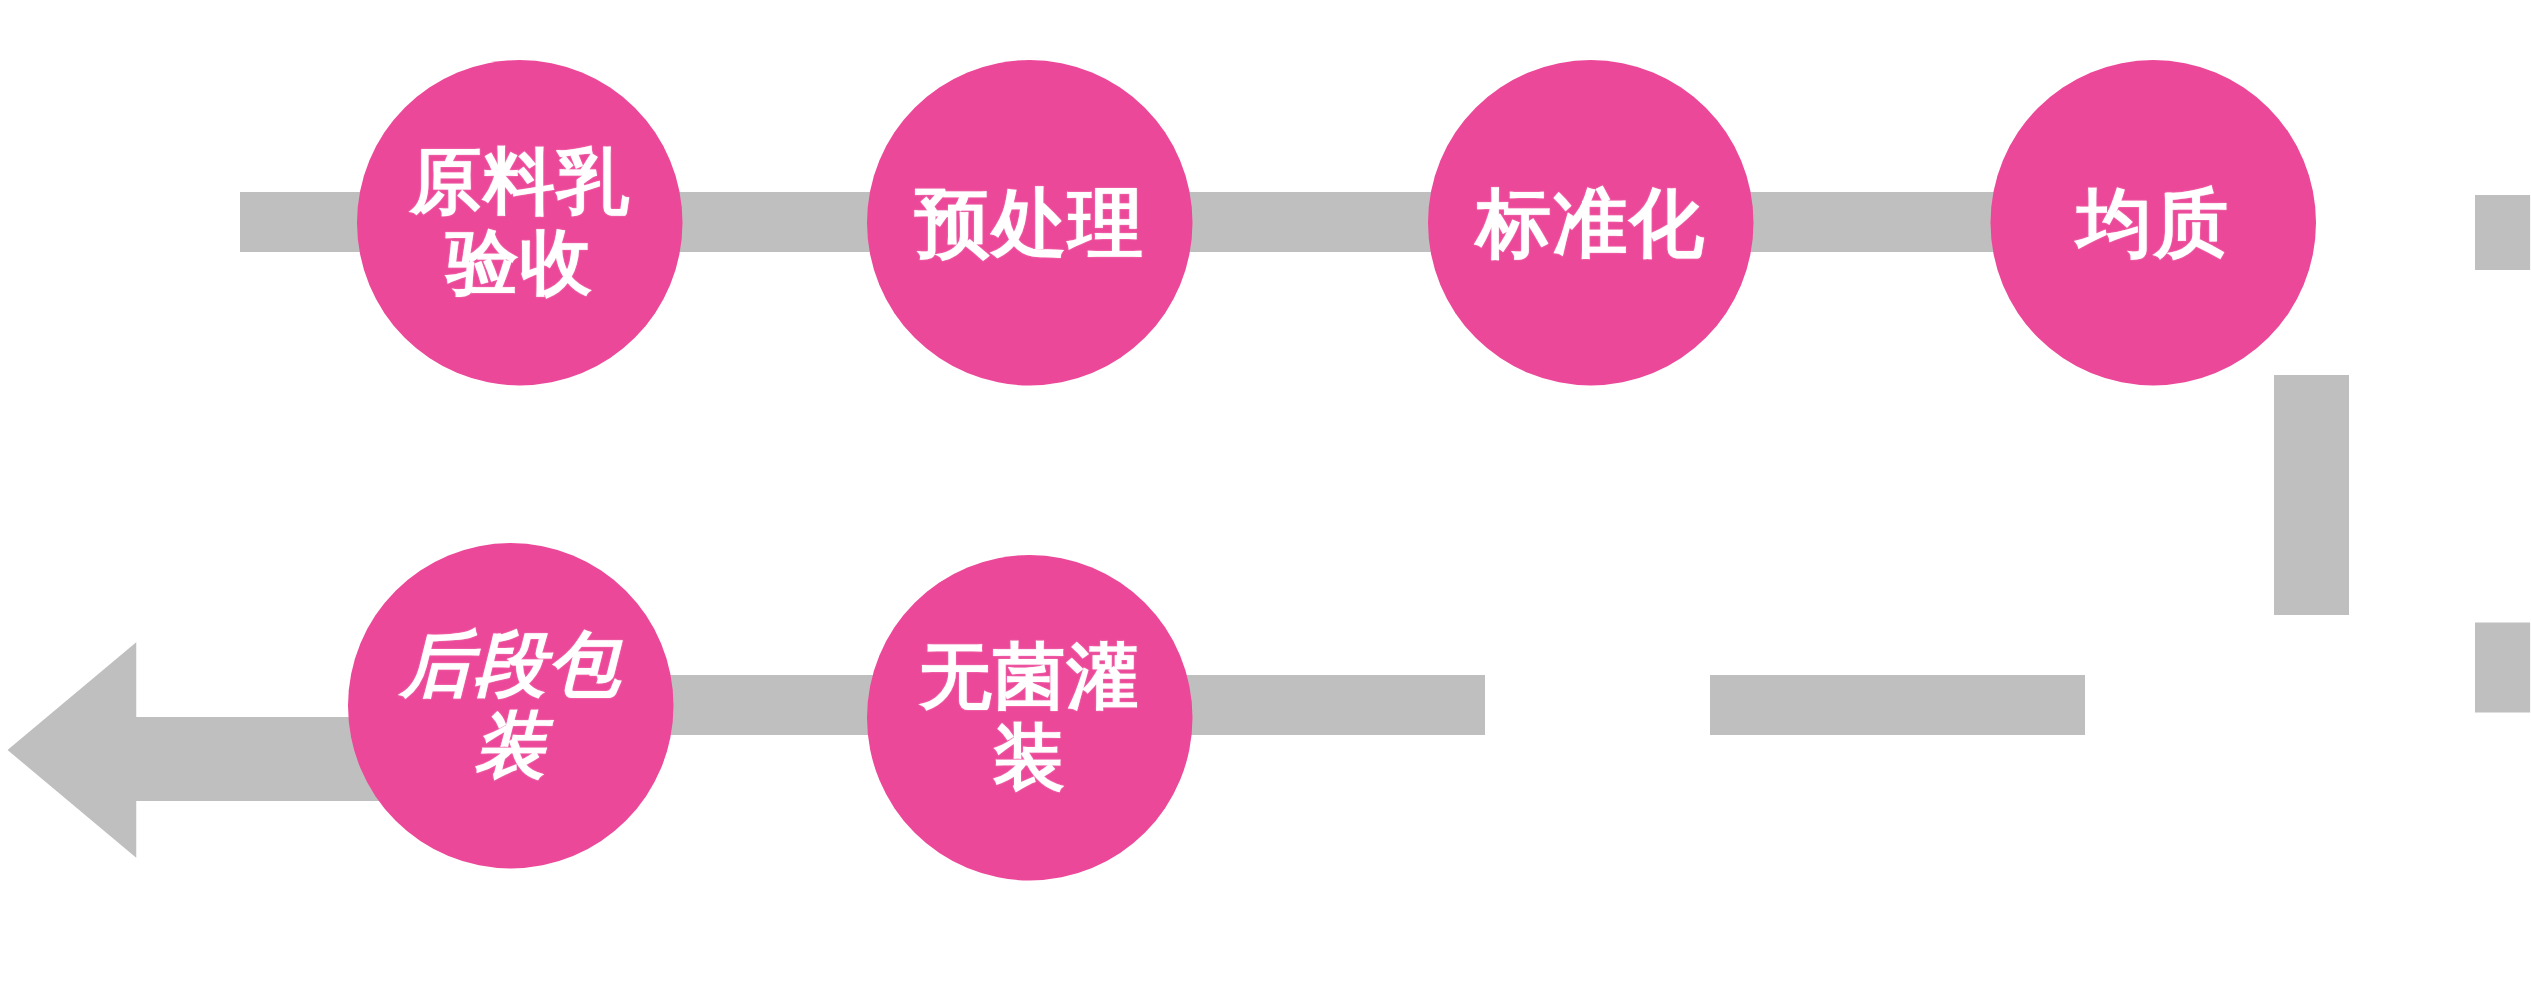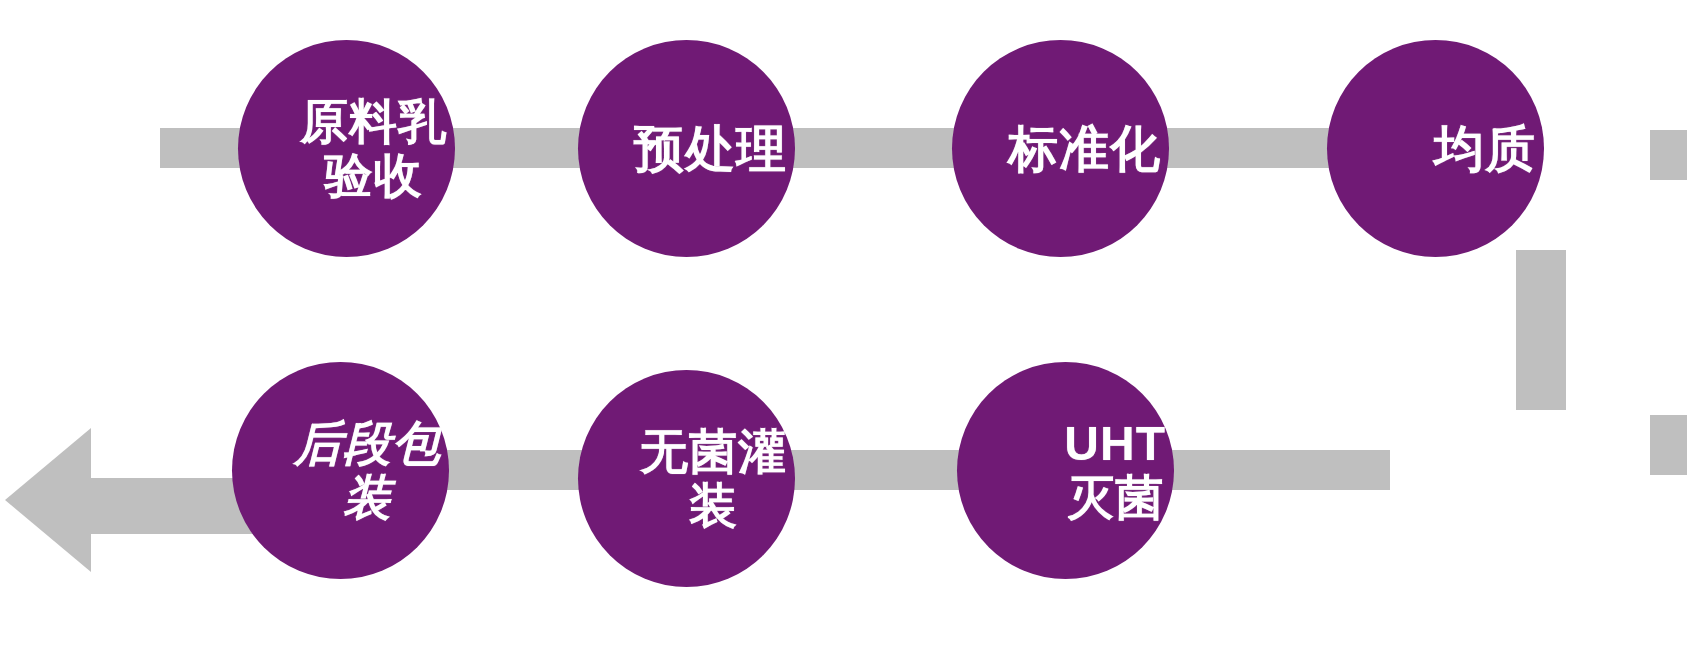--- a/index.html
+++ b/index.html
@@ -29,25 +29,25 @@
     top: 428px;
     width: 86px;
     height: 144px;
   }
   .arrow-head svg { display: block; width: 100%; height: 100%; }
 
   
   .node {
     position: absolute;
     border-radius: 50%;
-    background: #701a75;
+    background: #ec4899;
     color: #ffffff;
     display: flex;
     align-items: center;
-    justify-content: flex-end;
+    justify-content: center;
     box-sizing: border-box;
     z-index: 5;
   }
   .node-label {
     display: block;
     text-align: center;
     font-weight: bold;
     font-size: 49px;
     line-height: 1.12;
     letter-spacing: 1px;
@@ -103,24 +103,20 @@
 
   <div class="node" style="left:578px; top:40px; width:217px; height:217px;">
     <span class="node-label one-line">预处理</span>
   </div>
 
   <div class="node" style="left:1327px; top:40px; width:217px; height:217px;">
     <span class="node-label one-line">均质</span>
   </div>
 
 
-  <div class="node" style="left:957px; top:362px; width:217px; height:217px;">
-    <span class="node-label two-line">UHT
-灭菌</span>
-  </div>
 
   <div class="node" style="left:578px; top:370px; width:217px; height:217px;">
     <span class="node-label two-line">无菌灌
 装</span>
   </div>
 
   <div class="node" style="left:232px; top:362px; width:217px; height:217px;font-style:italic;">
     <span class="node-label two-line">后段包
 装</span>
   </div>

